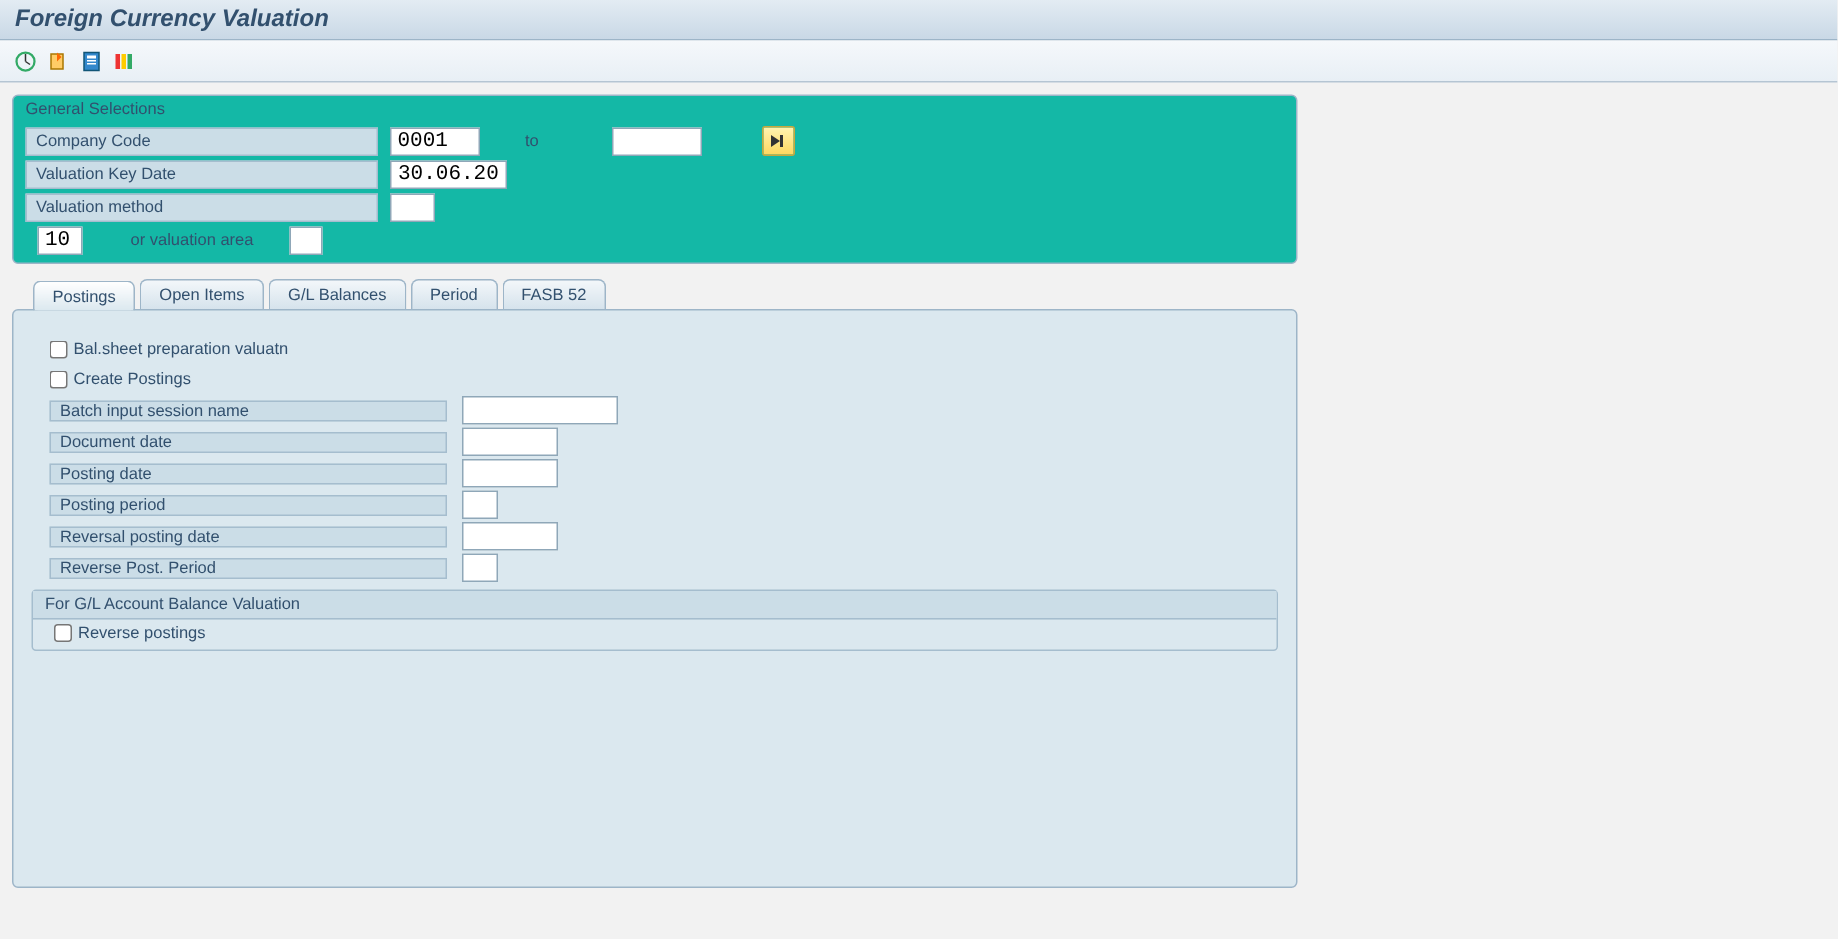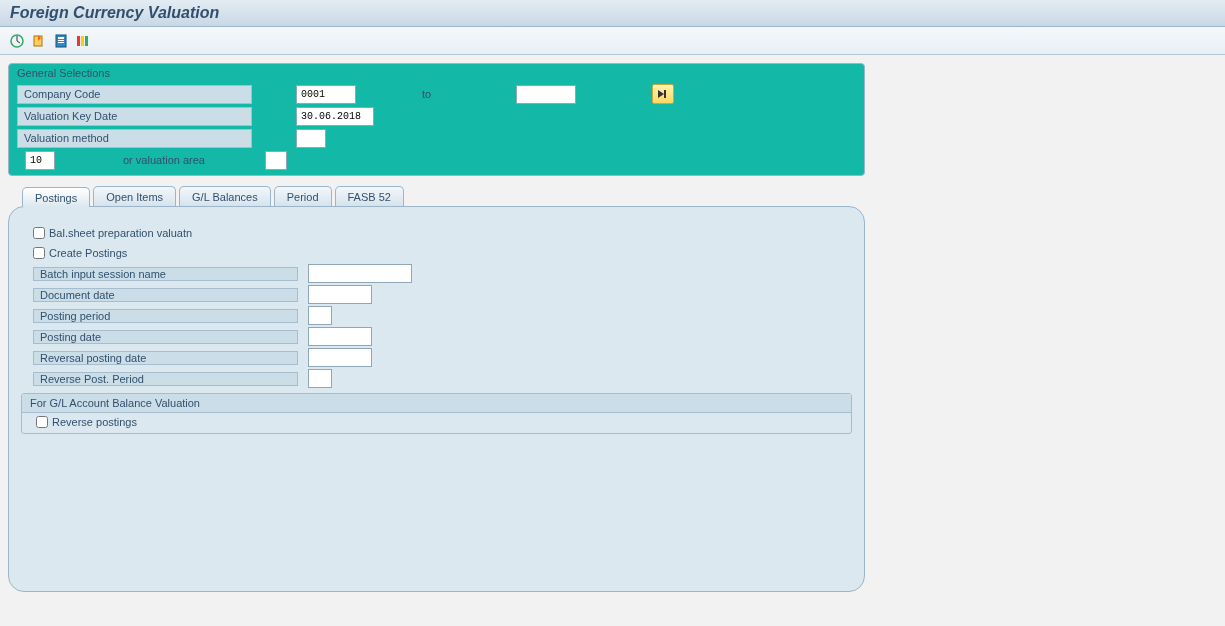--- a/index.html
+++ b/index.html
@@ -61,37 +61,36 @@
   .group-title {
     padding: 3px 8px;
     color: #32506e;
     border-bottom: 1px solid transparent;
   }
   .field-row {
     display: flex;
     align-items: center;
     padding: 1px 8px;
     height: 22px;
-    gap: 36px;
   }
   .field-label {
     width: 235px;
     background: #cbdde7;
     border: 1px solid #a5bdce;
     padding: 2px 6px;
     color: #32506e;
     height: 19px;
     display: flex;
     align-items: center;
   }
   .field-input {
     border: 1px solid #8fa7b8;
     background: #fff;
     font-family: "Courier New", monospace;
-    font-size: 10px;
+    font-size: 14px;
     height: 19px;
     padding: 1px 4px;
     margin-left: 8px;
   }
   .w60 { width: 60px; }
   .w80 { width: 78px; }
   .w30 { width: 30px; }
   .w22 { width: 22px; }
   .to-label {
     width: 80px;
@@ -137,21 +136,21 @@
     align-items: center;
   }
   .tab.active {
     background: linear-gradient(to bottom, #ffffff, #dbe8ef);
     position: relative;
     top: 1px;
   }
   .tab-body {
     background: #dbe8ef;
     border: 1px solid #9db5c8;
-    border-radius: 16px;
+    border-radius: 4px;
     width: 857px;
     padding: 10px 0 10px 0;
     height: 386px;
     position: relative;
     z-index: 1;
   }
   .check-row {
     display: flex;
     align-items: center;
     padding: 1px 24px;
@@ -289,26 +288,26 @@
     </div>
     <div class="inner-row">
       <div class="inner-label">Batch input session name</div>
       <input class="inner-input w100" value="" style="">
     </div>
     <div class="inner-row">
       <div class="inner-label">Document date</div>
       <input class="inner-input w65" value="" style="">
     </div>
     <div class="inner-row">
+      <div class="inner-label">Posting date</div>
+      <input class="inner-input w65" value="" style="">
+    </div>
+    <div class="inner-row">
       <div class="inner-label">Posting period</div>
       <input class="inner-input w25" value="" style="">
-    </div>
-    <div class="inner-row">
-      <div class="inner-label">Posting date</div>
-      <input class="inner-input w65" value="" style="">
     </div>
     <div class="inner-row">
       <div class="inner-label">Reversal posting date</div>
       <input class="inner-input w65" value="" style="">
     </div>
     <div class="inner-row">
       <div class="inner-label">Reverse Post. Period</div>
       <input class="inner-input w25" value="" style="">
     </div>
 

